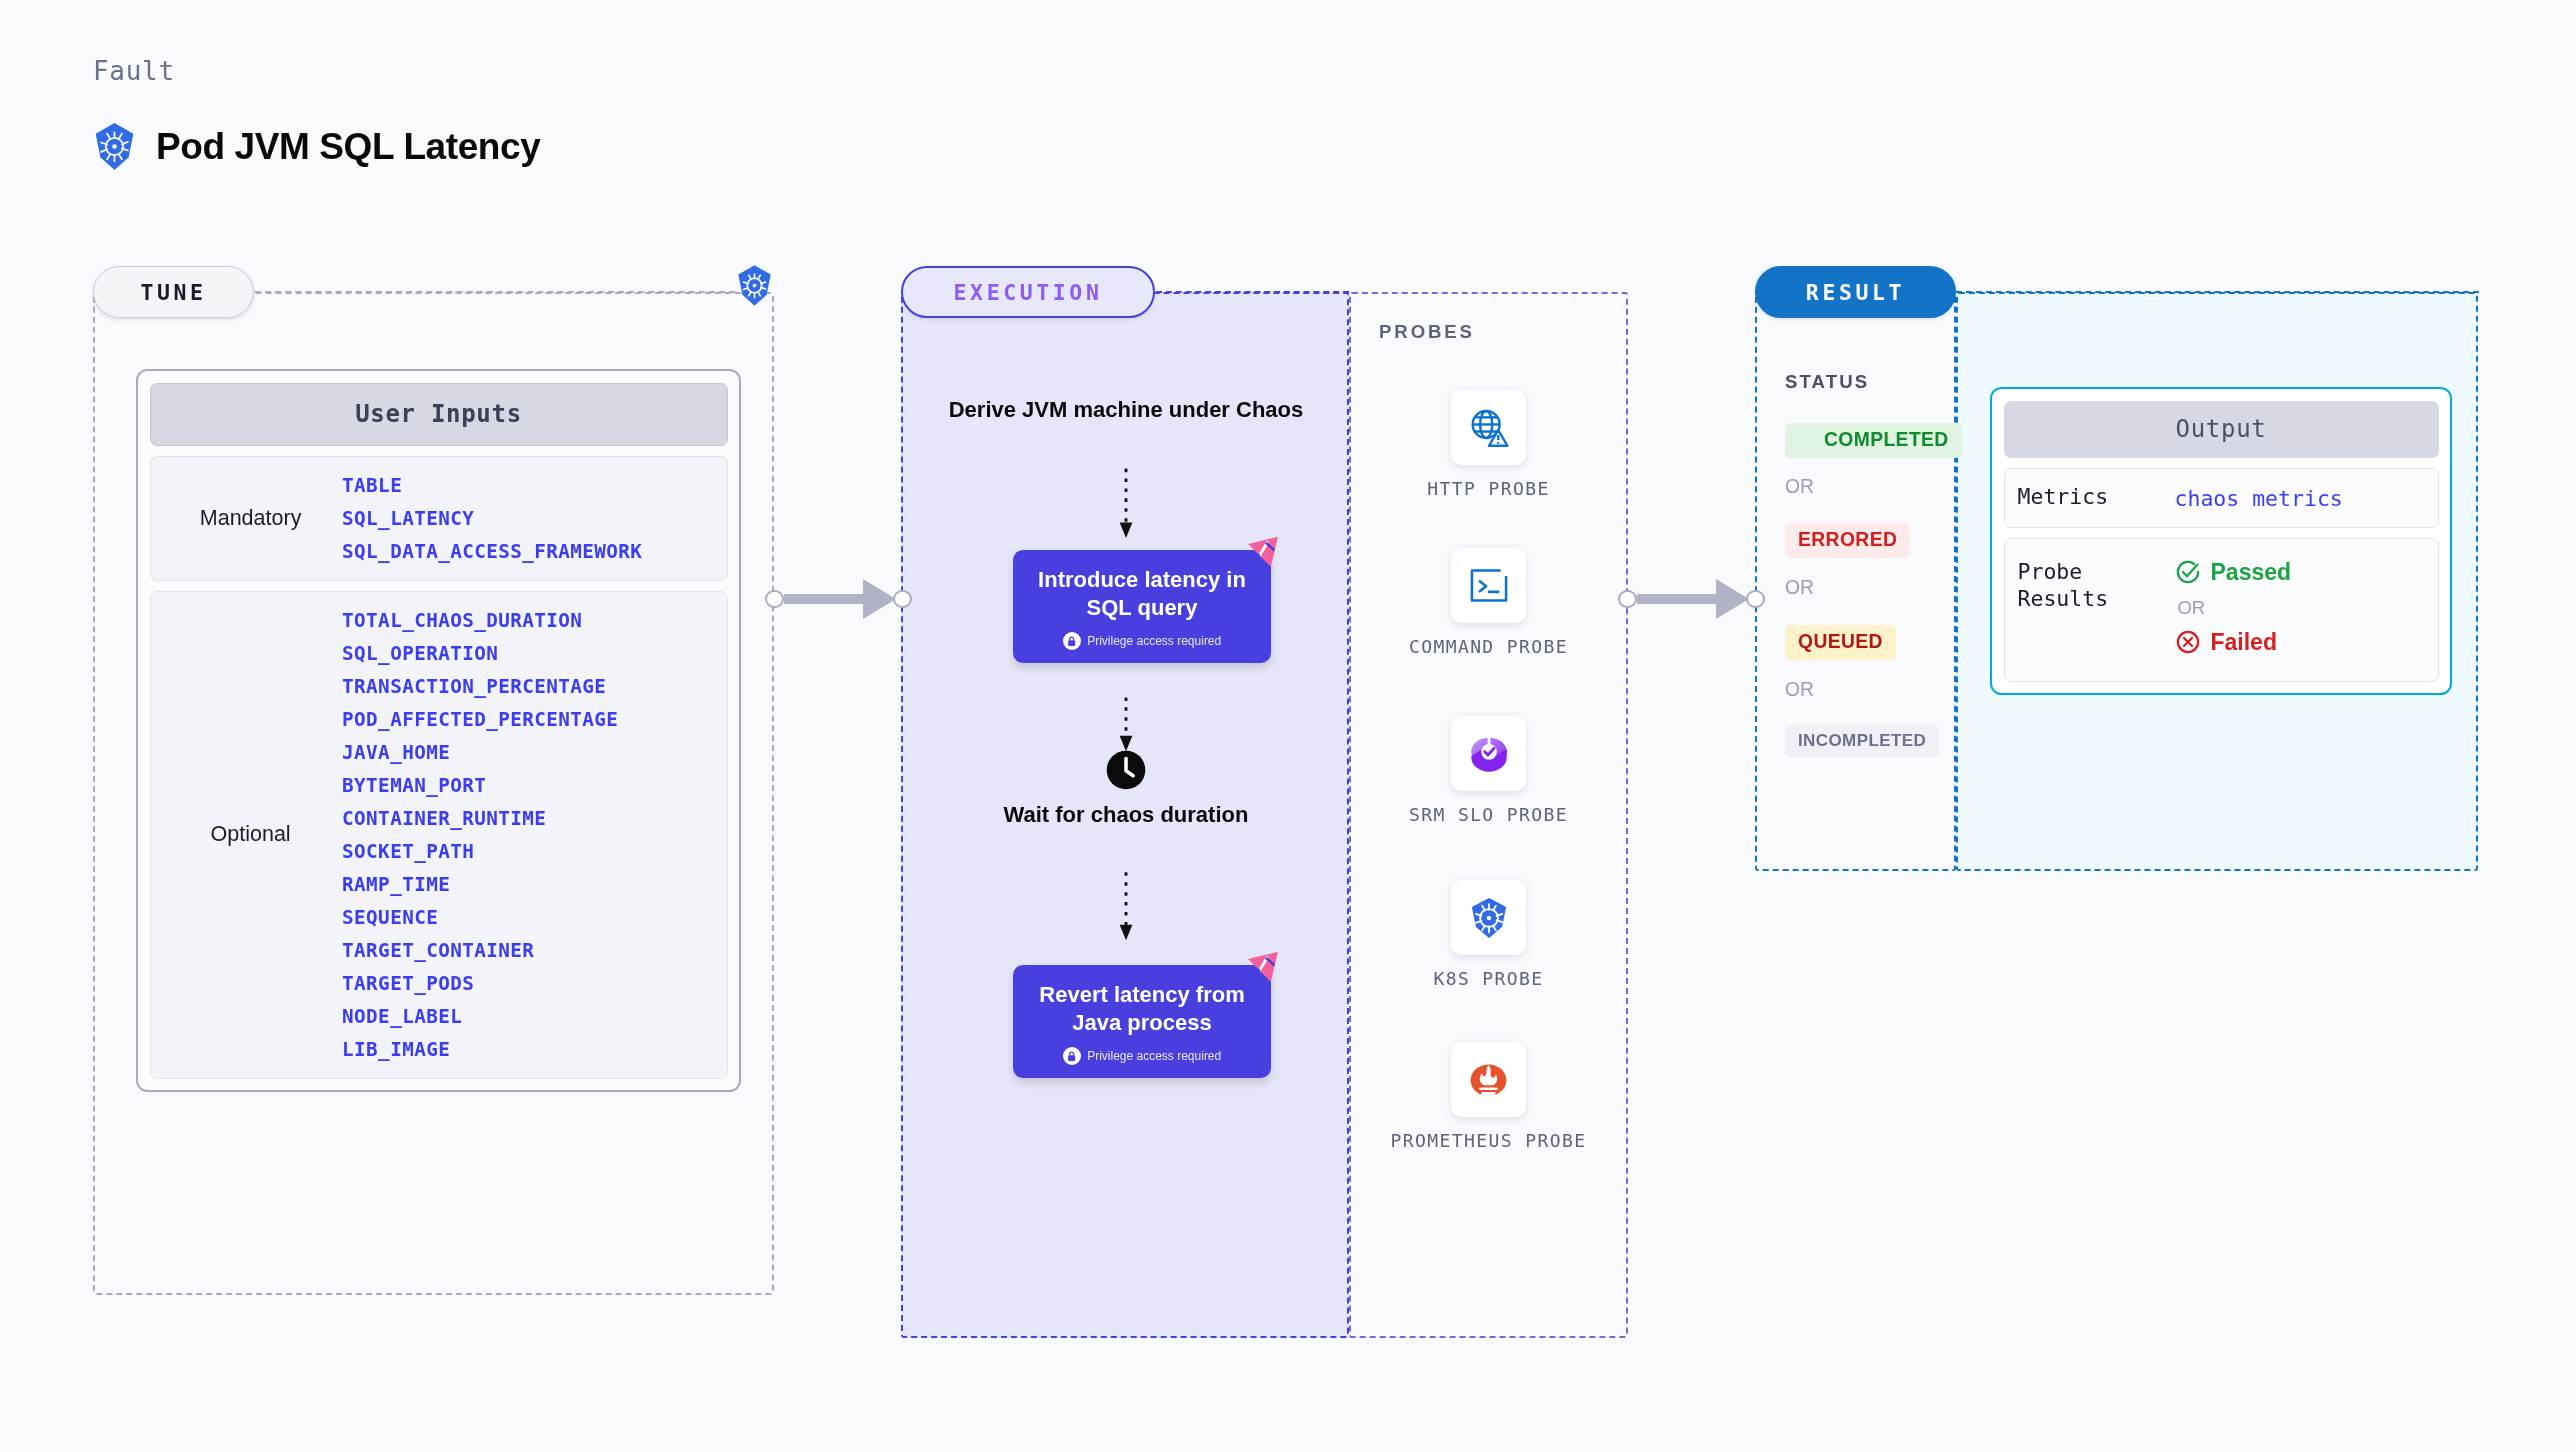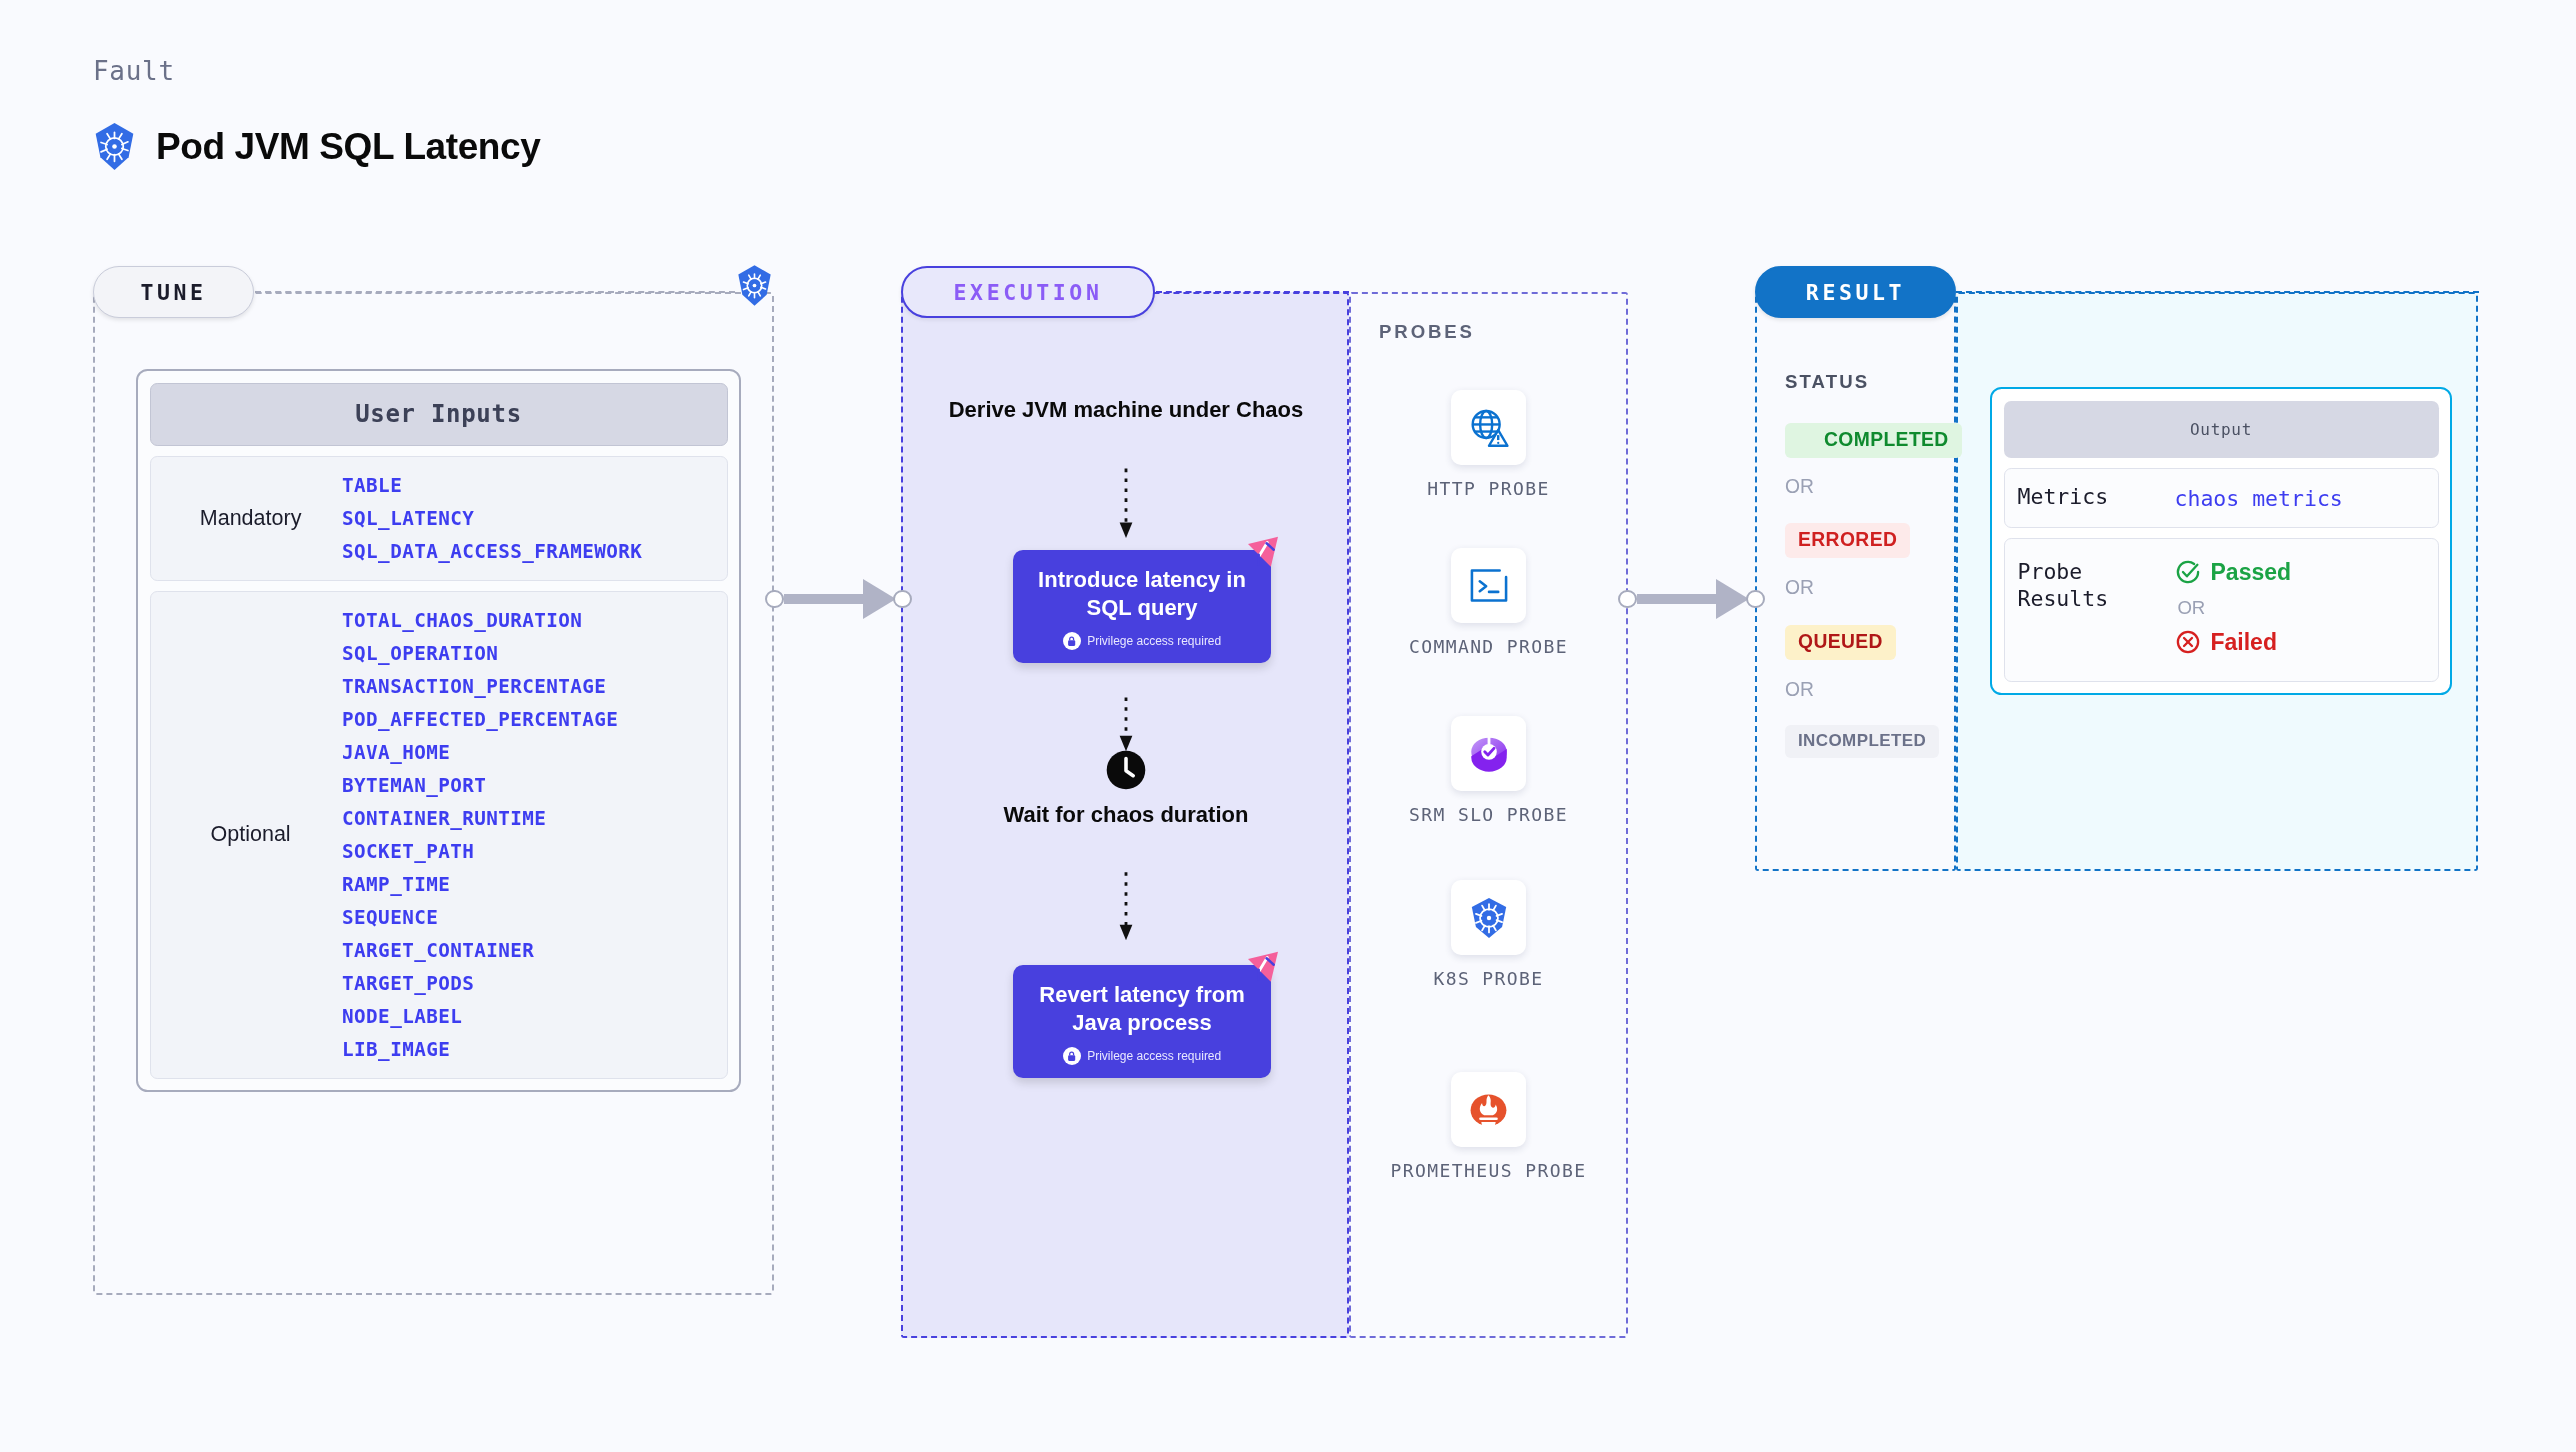--- a/index.html
+++ b/index.html
@@ -155,21 +155,21 @@
   }
 
   
   .out-card {
     position: absolute; left: 1990px; top: 387px; width: 462px;
     background: #ffffff; border: 2.9px solid #00a9e6; border-radius: 11.5px; padding: 11.5px;
   }
   .out-title {
     height: 57px; background: #d6d8e4; border-radius: 7.2px;
     display: flex; align-items: center; justify-content: center;
-    font-family: "DejaVu Sans Mono", monospace; font-size: 16px; color: #4b5163; letter-spacing: 0.7px;
+    font-family: "DejaVu Sans Mono", monospace; font-size: 24px; color: #4b5163; letter-spacing: 0.7px;
   }
   .out-row {
     margin-top: 10px; background: #fbfcfe; border: 0.7px solid #dfe2ec; border-radius: 7.2px;
     display: flex; align-items: flex-end; padding: 15.8px 13px; gap: 24px;
   }
   .out-key {
     font-family: "DejaVu Sans Mono", monospace; font-size: 21.5px; color: #1b1c2b;
     width: 133px; flex: 0 0 133px; line-height: 1.25;
   }
   .out-metric-val {
@@ -440,21 +440,21 @@
           <line x1="22" y1="50" x2="26" y2="43"></line>
             <line x1="38" y1="21" x2="42" y2="14"></line>
           <line x1="42" y1="50" x2="38" y2="43"></line>
             <line x1="26" y1="21" x2="22" y2="14"></line>
         </g>
       </svg>
     </div>
     <div class="probe-label">K8S PROBE</div>
   </div>
 
-  <div class="probe-item" style="top:1072px">
+  <div class="probe-item" style="top:1042px">
     <div class="probe-tile">
       <svg width="43" height="43" viewBox="0 0 60 60">
         <ellipse cx="30" cy="31" rx="25" ry="22" fill="#e6522c"></ellipse>
         <path d="M30 10 c6 7 1 11 4 16 c2 3 6 1 6 -3 c4 6 2 13 -4 15 h-12 c-7 -3 -8 -11 -3 -17 c0 4 3 6 5 3 c3 -4 -1 -8 4 -14 Z" fill="#ffffff"></path>
         <rect x="17" y="41" width="26" height="3.6" rx="1.8" fill="#ffffff"></rect>
         <path d="M20 47.5 h20 a10 10 0 0 1 -20 0 Z" fill="#ffffff"></path>
       </svg>
     </div>
     <div class="probe-label">PROMETHEUS PROBE</div>
   </div>

